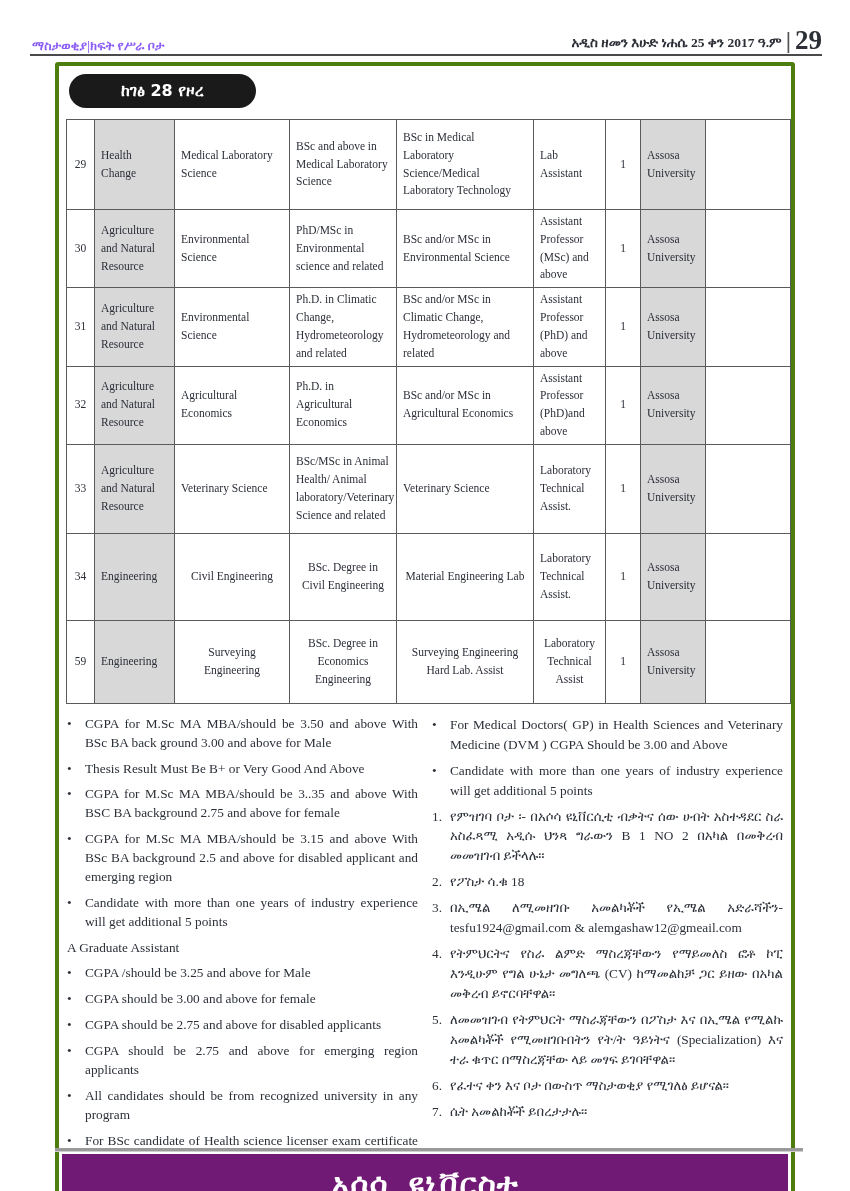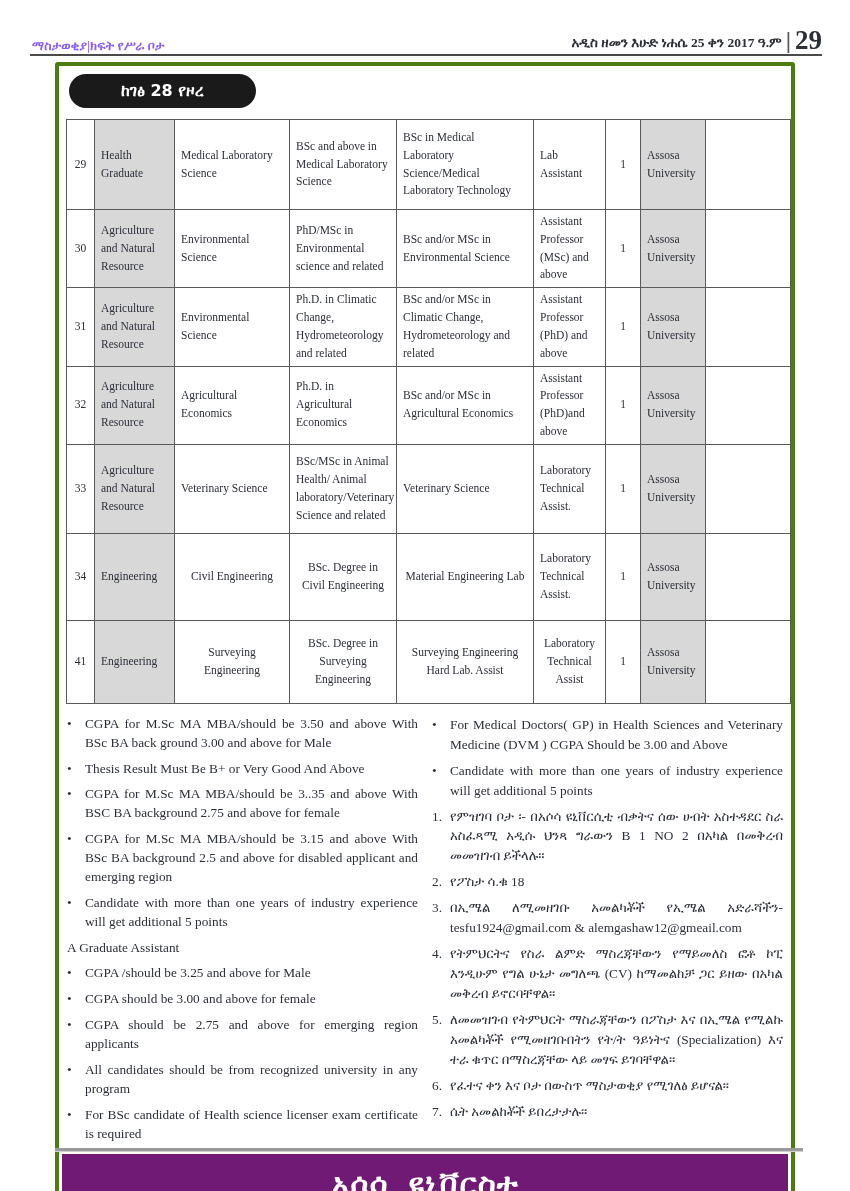--- a/index.html
+++ b/index.html
@@ -114,21 +114,21 @@
         <col class="c5">
       <col class="c6">
         <col class="c7">
         <col class="c8">
         <col class="c9">
     </colgroup>
     <tbody>
 
         <tr>
           <td>29</td>
-          <td>Health Graduate</td>
+          <td>Health Change</td>
           <td>Medical Laboratory Science</td>
           <td>BSc and above in Medical Laboratory Science</td>
           <td>BSc in Medical Laboratory Science/Medical Laboratory Technology</td>
           <td>Lab Assistant</td>
           <td>1</td>
           <td>Assosa University</td>
           <td></td>
         </tr>
 
         <tr>
@@ -185,24 +185,24 @@
           <td>Civil Engineering</td>
           <td>BSc. Degree in Civil Engineering</td>
           <td>Material Engineering Lab</td>
           <td>Laboratory Technical Assist.</td>
           <td>1</td>
           <td>Assosa University</td>
           <td></td>
         </tr>
 
         <tr>
-          <td>41</td>
+          <td>59</td>
           <td>Engineering</td>
           <td>Surveying Engineering</td>
-          <td>BSc. Degree in Surveying Engineering</td>
+          <td>BSc. Degree in Economics Engineering</td>
           <td>Surveying Engineering Hard Lab.  Assist</td>
           <td>Laboratory Technical Assist</td>
           <td>1</td>
           <td>Assosa University</td>
           <td></td>
         </tr>
       </tbody>
   </table>
 
   <div class="notes">
@@ -233,20 +233,23 @@
         </div>
 
         <div class="note">
           <span class="mk">•</span><b class="lead"></b><span>CGPA /should be 3.25 and above for Male</span>
         </div>
 
         <div class="note">
           <span class="mk">•</span><b class="lead"></b><span>CGPA should be 3.00 and above for female</span>
         </div>
 
+        <div class="note">
+          <span class="mk">•</span><b class="lead"></b><span>CGPA should be 2.75 and above for disabled applicants</span>
+        </div>
 
         <div class="note">
           <span class="mk">•</span><b class="lead"></b><span>CGPA should be 2.75 and above for emerging region applicants</span>
         </div>
 
         <div class="note">
           <span class="mk">•</span><b class="lead"></b><span>All candidates should be from recognized university in any program</span>
         </div>
 
         <div class="note">

